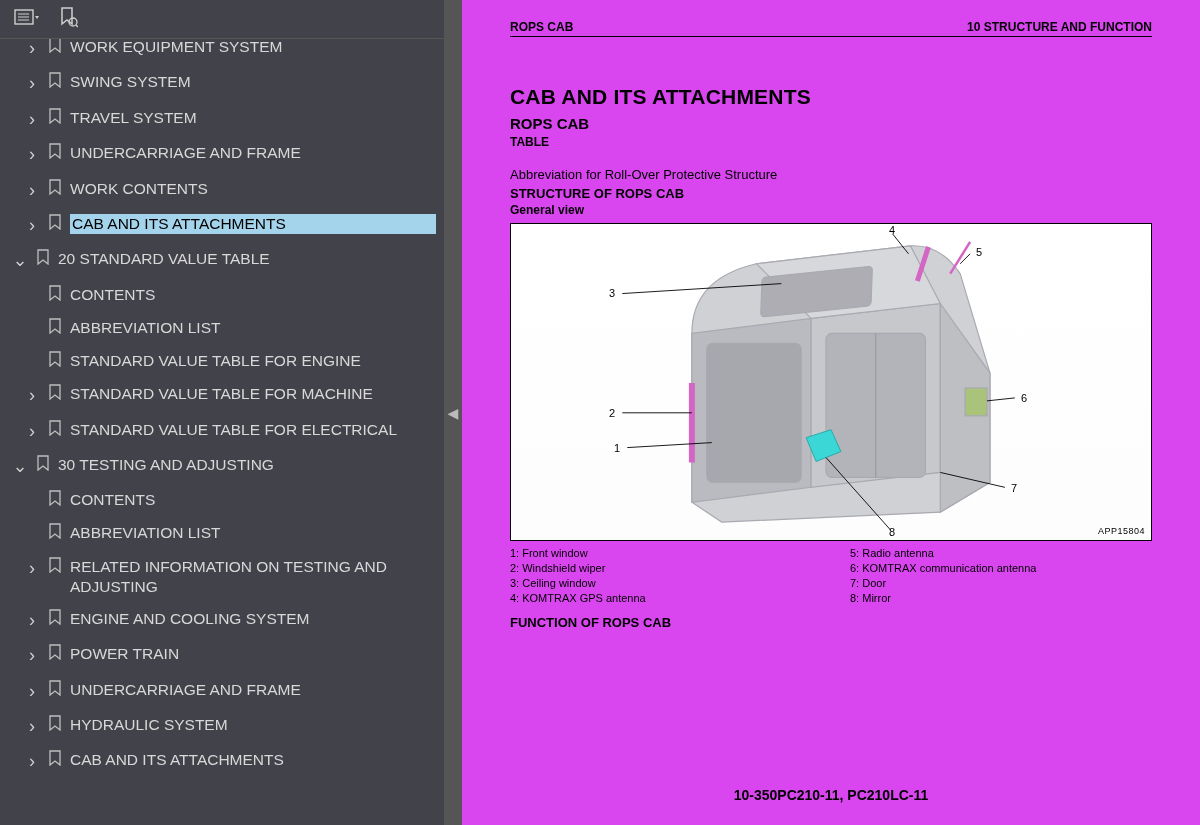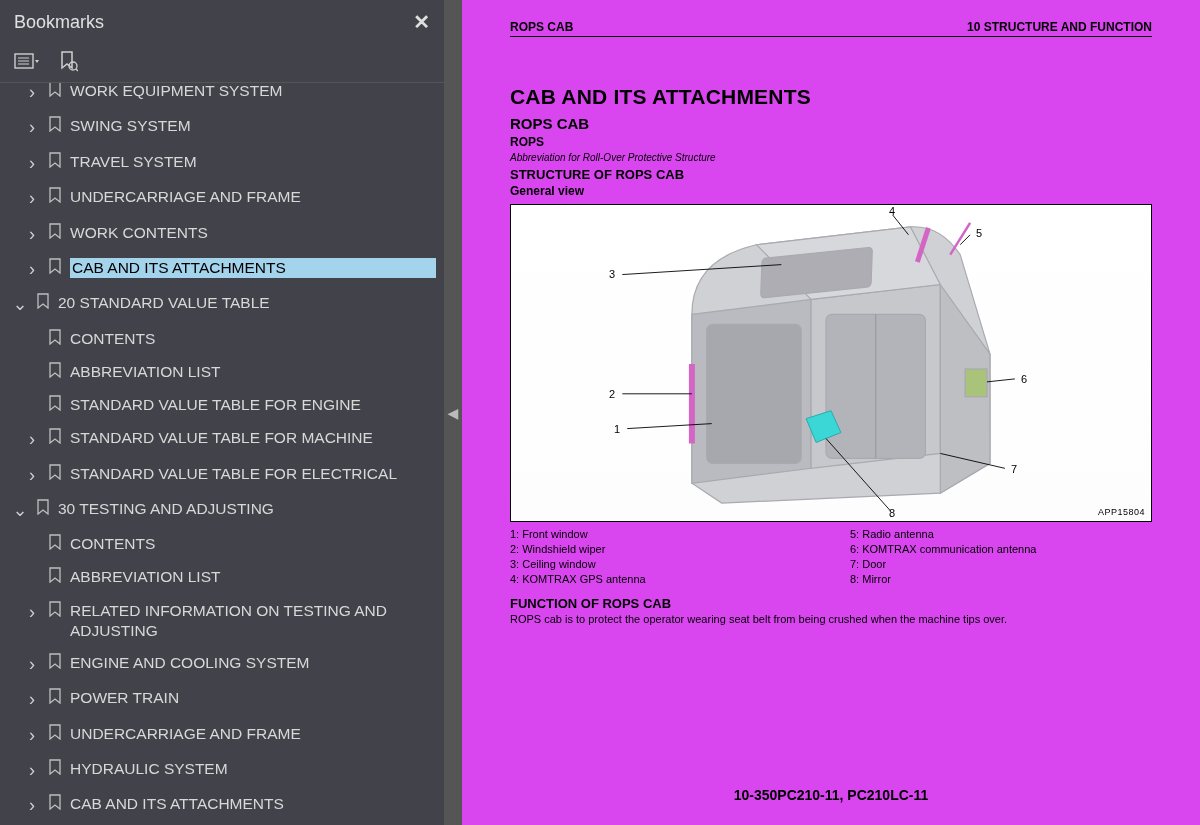--- a/index.html
+++ b/index.html
@@ -24,21 +24,21 @@
 .bm-ico { width: 14px; flex-shrink: 0; }
 .indent0 { padding-left: 24px; }
 .collapse-handle { width: 18px; background: #555; display: flex; align-items: center; justify-content: center; color: #bbb; font-size: 14px; cursor: pointer; }
 
 
 .page { flex: 1; background: #d946ef; position: relative; padding: 20px 48px 22px 48px; font-family: Arial, Helvetica, sans-serif; color: #000; display: flex; flex-direction: column; }
 .doc-header { display: flex; justify-content: space-between; font-size: 12px; font-weight: bold; border-bottom: 1px solid #000; padding-bottom: 2px; }
 .h1 { font-size: 21px; font-weight: bold; margin-top: 48px; letter-spacing: 0.2px; }
 .h2 { font-size: 15px; font-weight: bold; margin-top: 6px; }
 .h3 { font-size: 12px; font-weight: bold; margin-top: 3px; }
-.abbrev { font-size: 10px; margin-top: 3px; font-style: italic; }
+.abbrev { font-size: 13px; margin-top: 18px; }
 .h2b { font-size: 13px; font-weight: bold; margin-top: 4px; }
 .h3b { font-size: 12px; font-weight: bold; margin-top: 2px; }
 
 .figure { border: 1px solid #000; margin-top: 6px; height: 318px; position: relative; background: linear-gradient(to bottom,#fff,#fdfdfd); }
 .fig-label { position: absolute; right: 6px; bottom: 4px; font-size: 9px; letter-spacing: 0.5px; }
 .callout { position: absolute; font-size: 11px; }
 
 .legend { display: flex; gap: 38px; margin-top: 6px; font-size: 11px; }
 .legend-col { flex: 1; }
 .legend-col div { margin-bottom: 3px; }
@@ -48,24 +48,20 @@
 
 .footer { margin-top: auto; display: flex; justify-content: center; font-size: 14px; font-weight: bold; padding-top: 20px; }
 
 svg.bm { width: 14px; height: 16px; }
 svg.bm path { fill: none; stroke: #bfbfbf; stroke-width: 1.3; }
 </style>
 </head>
 <body>
 
 <div class="sidebar">
-  <div class="sidebar-header">
-    <span>Bookmarks</span>
-    <span class="close">✕</span>
-  </div>
   <div class="sidebar-toolbar">
     <span class="toolbar-ico">
       <svg width="26" height="20">
           <rect x="1" y="3" width="18" height="14" fill="none" stroke="#cfcfcf" stroke-width="1.4"></rect>
           <line x1="4" y1="7" x2="15" y2="7" stroke="#cfcfcf"></line>
           <line x1="4" y1="10" x2="15" y2="10" stroke="#cfcfcf"></line>
           <line x1="4" y1="13" x2="15" y2="13" stroke="#cfcfcf"></line>
           <path d="M21 9 l4 0 l-2 3 z" fill="#cfcfcf"></path>
         </svg>
     </span>
@@ -235,21 +231,21 @@
 </div>
 
 <div class="page">
   <div class="doc-header">
     <span>ROPS CAB</span>
     <span>10 STRUCTURE AND FUNCTION</span>
   </div>
 
   <div class="h1">CAB AND ITS ATTACHMENTS</div>
   <div class="h2">ROPS CAB</div>
-  <div class="h3">ROPS</div>
+  <div class="h3">TABLE</div>
   <div class="abbrev">Abbreviation for Roll-Over Protective Structure</div>
   <div class="h2b">STRUCTURE OF ROPS CAB</div>
   <div class="h3b">General view</div>
 
   <div class="figure">
     <svg width="100%" height="100%" viewBox="0 0 640 318">
 
       <g stroke="#a9a9b0" stroke-width="1.2">
         <path d="M180 280 L180 110 Q180 55 245 40 L400 22 Q430 20 450 50 L480 150 L480 260 L430 290 L210 300 Z" fill="#cfd1d4"></path>
         <path d="M180 110 L300 95 L300 265 L180 280 Z" fill="#b9bbc0"></path>
@@ -304,19 +300,18 @@
     </div>
     <div class="legend-col">
       <div>5: Radio antenna</div>
       <div>6: KOMTRAX communication antenna</div>
       <div>7: Door</div>
       <div>8: Mirror</div>
     </div>
   </div>
 
   <div class="func-h">FUNCTION OF ROPS CAB</div>
-  <div class="func-t">ROPS cab is to protect the operator wearing seat belt from being crushed when the machine tips over.</div>
 
   <div class="footer">
     <span>10-350</span>
     <span>PC210-11, PC210LC-11</span>
   </div>
 </div>
 
 </body></html>

